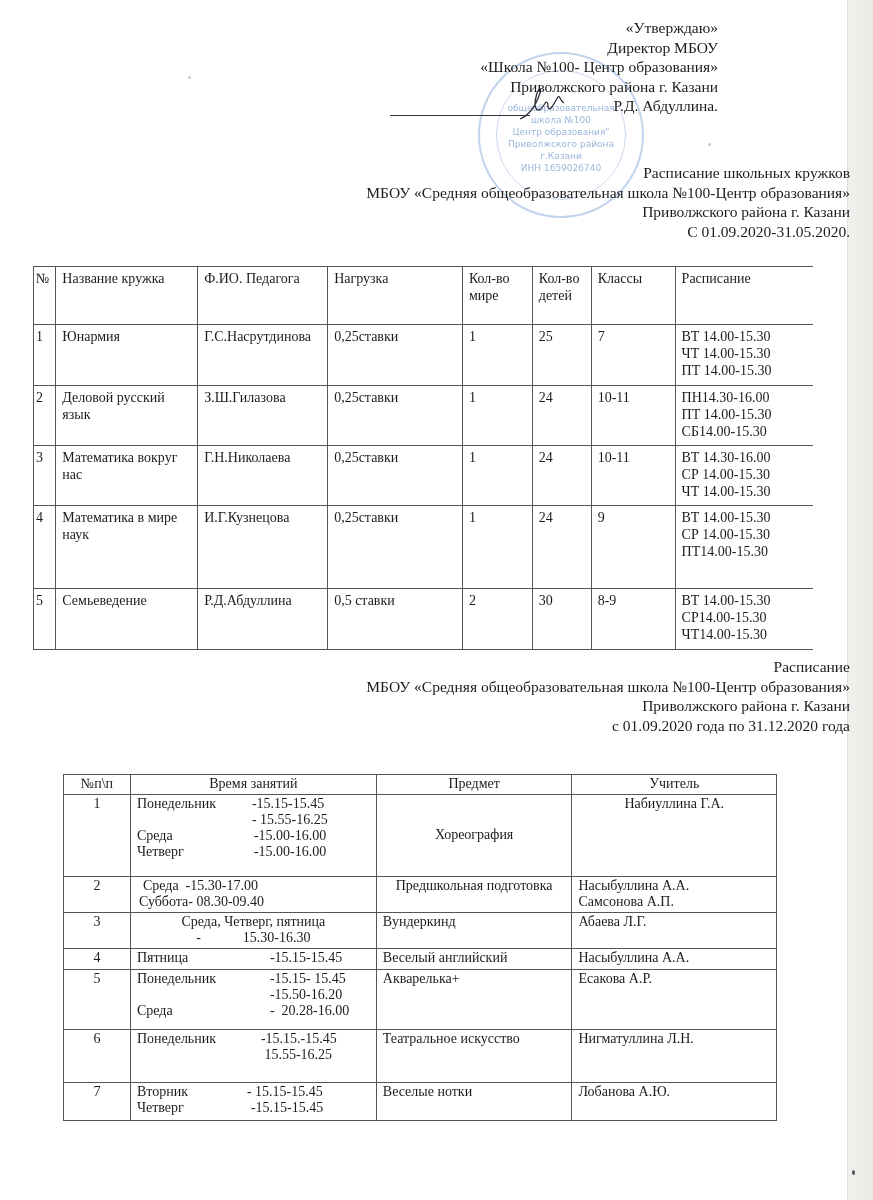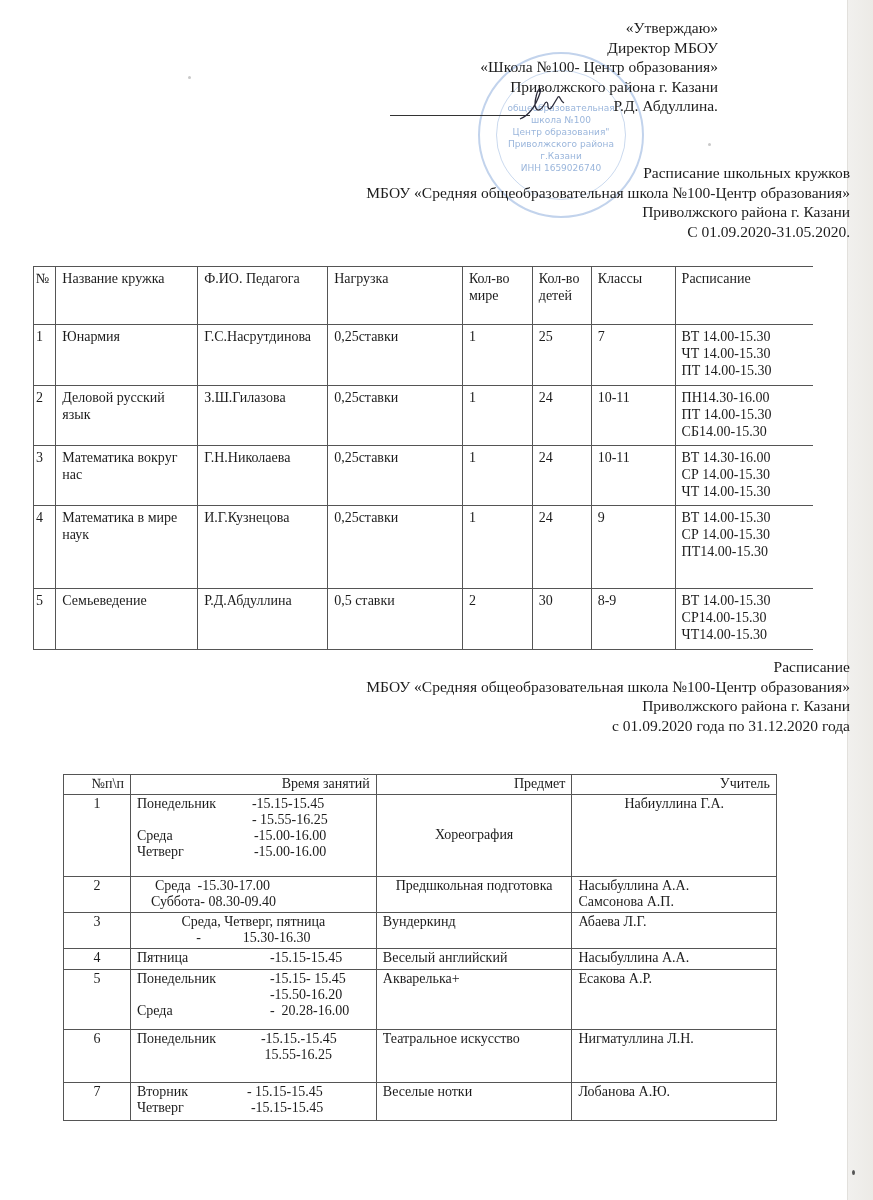--- a/index.html
+++ b/index.html
@@ -55,21 +55,21 @@
     padding:3px 6px 4px 6px; font-weight:normal; line-height:17px;
   }
   .t1 th:last-child, .t1 td:last-child { border-right:none; }
   .t1 thead tr { height:58px; }
   .t1 .sched div { white-space:nowrap; }
   .t2 { left:63px; top:774px; width:714px; font-size:14px; }
   .t2 td, .t2 th {
     border:1px solid #555; vertical-align:top; padding:1px 6px 2px 6px;
     font-weight:normal; line-height:16px;
   }
-  .t2 th { text-align:right; }
+  .t2 th { text-align:center; }
   .center { text-align:center; }
   .time-line { display:flex; white-space:nowrap; }
   .time-line .day { width:115px; flex:none; }
   .time-line .time { flex:none; }
   .noise { position:absolute; background:#c9c9c9; border-radius:50%; }
 </style>
 </head>
 <body>
 
 <div class="edge-strip"></div>
@@ -247,21 +247,21 @@
           </div>
       </td>
       <td class="center" style="vertical-align:middle">Хореография</td>
       <td class="center">
         <div>Набиуллина Г.А.</div>
       </td>
     </tr>
 
     <tr style="height:36px">
       <td class="center">2</td>
-      <td style="padding-left:24px">
+      <td style="padding-left:12px">
         <div style="white-space:pre">Среда  -15.30-17.00</div>
         <div style="white-space:pre;margin-left:-4px">Суббота- 08.30-09.40</div>
       </td>
       <td class="center">Предшкольная подготовка</td>
       <td>
         <div>Насыбуллина А.А.</div>
         <div>Самсонова А.П.</div>
       </td>
     </tr>
 

